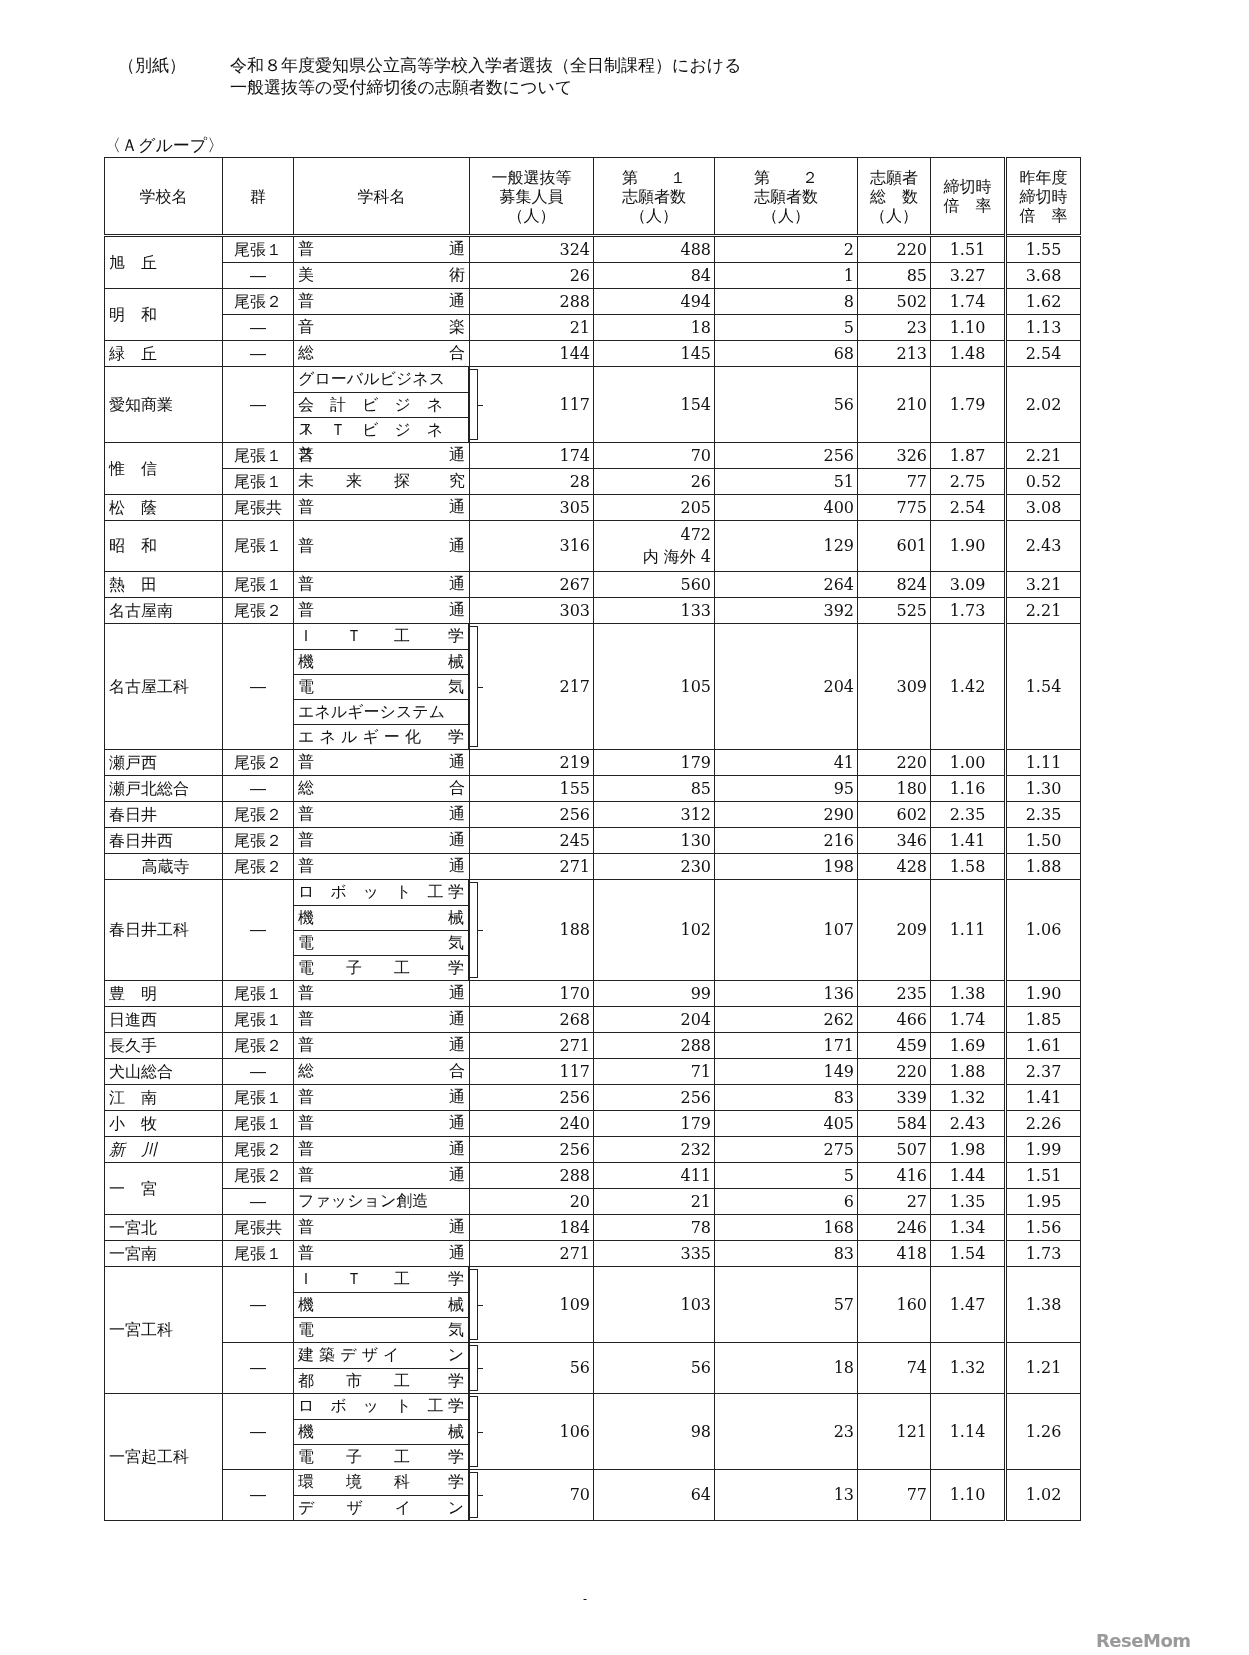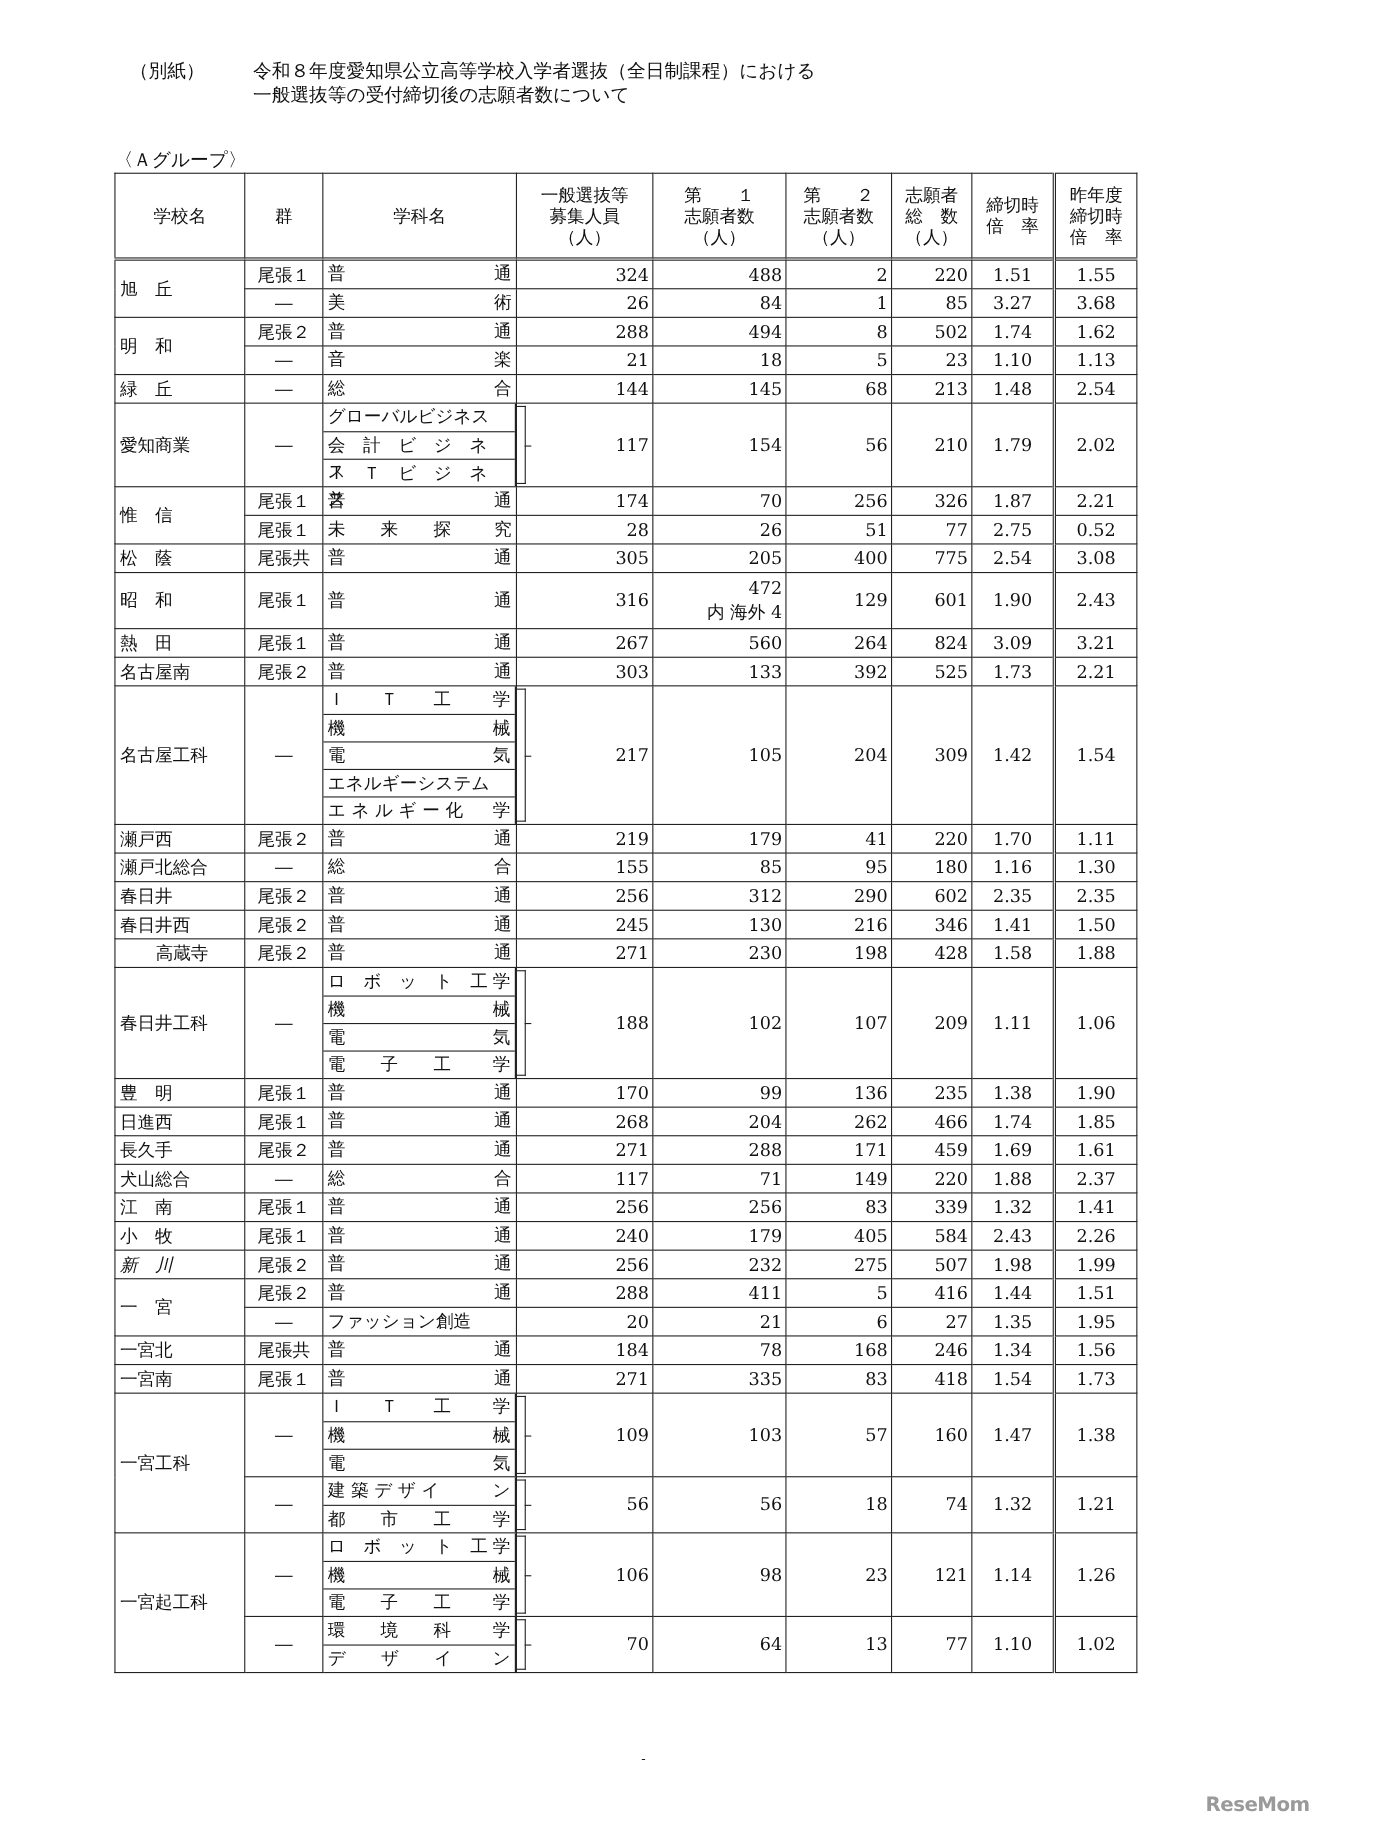--- a/index.html
+++ b/index.html
@@ -168,21 +168,21 @@
             <div class="dept">
               <span>総</span>
               <span>合</span>
             </div>
           </div>
         </td>
         <td class="c-cap" style="height: 25px;">144</td>
         <td class="c-first two-line" style="height: 25px;">
           <div>145</div>
         </td>
-        <td class="c-second" style="height: 25px;">68</td>
+        <td class="c-second" style="height: 25px; padding-left: 47px;">68</td>
         <td class="c-total" style="height: 25px;">213</td>
         <td class="c-rate" style="height: 25px;">1.48</td>
         <td class="c-prev" style="height: 25px;">2.54</td>
       </tr>
       <tr>
         <td class="c-school" rowspan="1" style="height: 75px;">愛知商業</td>
         <td class="c-grp" style="height: 75px;">―</td>
         <td class="c-dept" style="height: 75px; vertical-align: top;">
           <div class="dept-stack">
             <div class="dept">
@@ -376,21 +376,21 @@
               <span>通</span>
             </div>
           </div>
         </td>
         <td class="c-cap" style="height: 25px;">219</td>
         <td class="c-first two-line" style="height: 25px;">
           <div>179</div>
         </td>
         <td class="c-second" style="height: 25px;">41</td>
         <td class="c-total" style="height: 25px;">220</td>
-        <td class="c-rate" style="height: 25px;">1.70</td>
+        <td class="c-rate" style="height: 25px;">1.00</td>
         <td class="c-prev" style="height: 25px;">1.11</td>
       </tr>
       <tr>
         <td class="c-school" rowspan="1" style="height: 25px;">瀬戸北総合</td>
         <td class="c-grp" style="height: 25px;">―</td>
         <td class="c-dept" style="height: 25px; vertical-align: top;">
           <div class="">
             <div class="dept">
               <span>総</span>
               <span>合</span>

